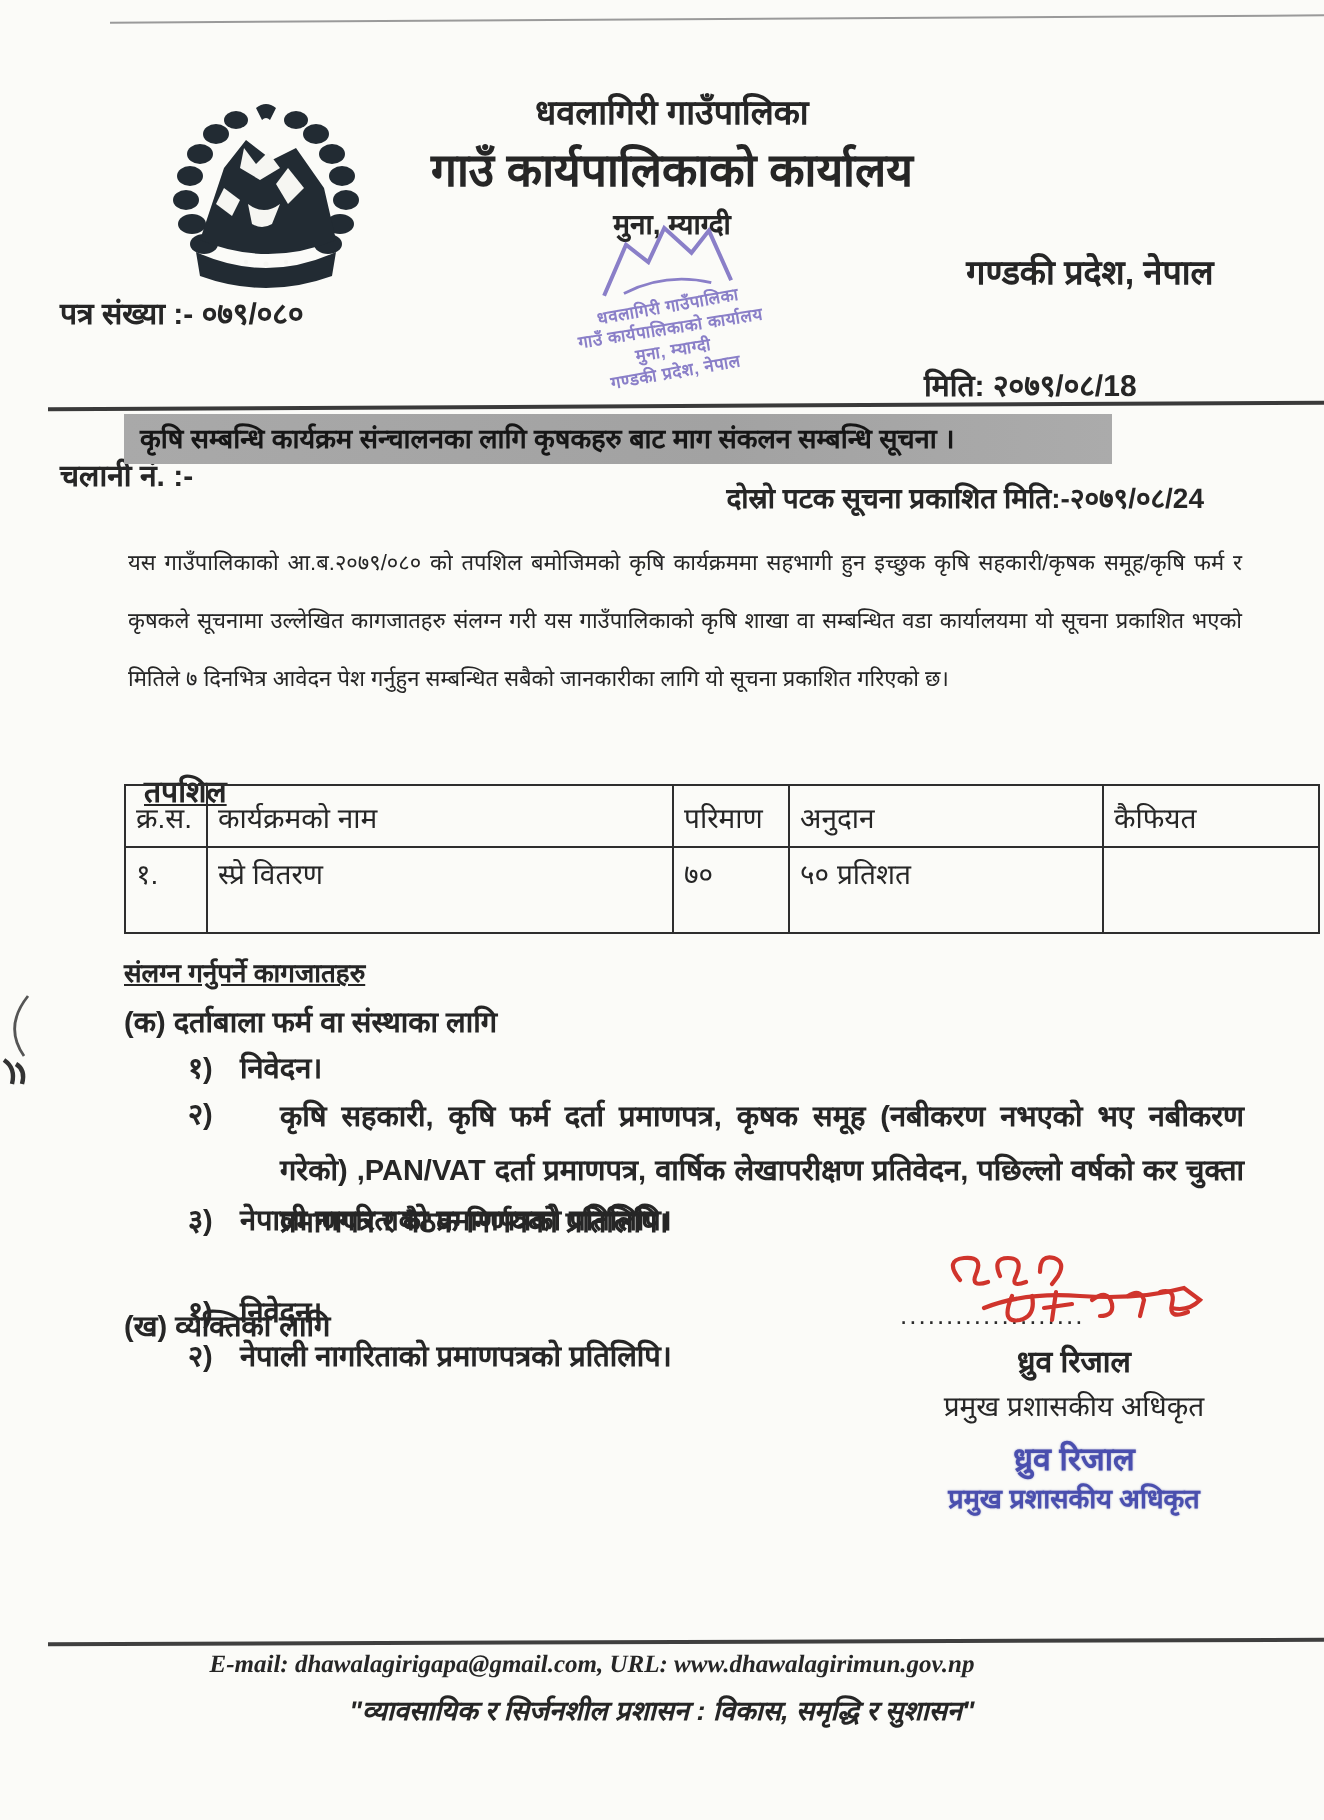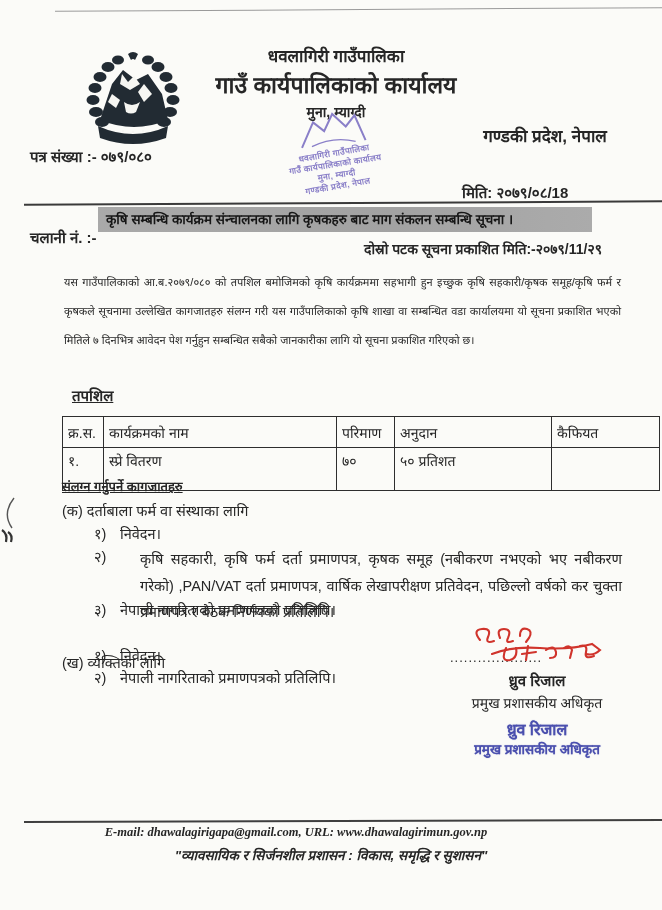--- a/index.html
+++ b/index.html
@@ -27,36 +27,36 @@
   .stamp svg{display:block;margin:0 auto;}
   
   .ref{font-size:15px;font-weight:bold;}
   .letter-no{left:30px;top:146px;}
   .chalani{left:30px;top:179px;margin-top:48px;}
   .miti{left:462px;top:182px;}
   
   .rule-top{left:24px;top:202px;width:638px;height:2px;background:#3a3a3a;transform:rotate(-0.3deg);}
   .subject-band{left:62px;top:207px;width:478px;padding:3px 8px 4px 8px;
     background:linear-gradient(90deg,#a9a9a9,#a2a2a2 60%,#ababab);
-    font-size:13.5px;font-weight:bold;color:#161616;white-space:nowrap;margin-left:36px;}
+    font-size:13.5px;font-weight:bold;color:#161616;white-space:nowrap;}
   .pub-note{left:250px;top:239px;width:352px;text-align:right;font-size:14px;font-weight:bold;}
   
   .body-par{left:64px;top:268px;width:557px;font-size:11px;line-height:29px;
     text-align:justify;font-weight:400;}
   
   .tapasil{left:72px;top:373px;font-size:15px;font-weight:bold;text-decoration:underline;margin-top:12px;}
-  .details-table{left:62px;top:392px;border-collapse:collapse;margin-top:24px;}
+  .details-table{left:62px;top:392px;border-collapse:collapse;}
   .details-table th,.details-table td{border:1.6px solid #2e2e2e;text-align:left;
     font-size:14px;padding:3px 5px;vertical-align:top;font-weight:normal;}
   .details-table th{height:24px;vertical-align:middle;}
   .details-table td{height:36px;}
   .c0{width:30px;} .c1{width:222px;} .c2{width:47px;} .c3{width:146px;} .c4{width:97px;}
   
   .docs-title{left:62px;top:477px;font-size:13px;font-weight:bold;text-decoration:underline;}
-  .doc-line{font-size:14.5px;font-weight:400;}
+  .doc-line{font-size:14.5px;font-weight:700;}
   .sec-ka{left:62px;top:500px;}
   .ka-i1{left:94px;top:523px;}
   .ka-i2{left:94px;top:546px;width:528px;}
   .ka-i3{left:94px;top:599px;}
   .sec-kha{left:62px;top:652px;}
   .kha-i1{left:94px;top:645px;}
   .kha-i2{left:94px;top:667px;}
   .doc-num{display:inline-block;min-width:26px;}
   .hang{display:flex;gap:4px;}
   .hang .doc-text{flex:1;text-align:justify;line-height:26.5px;margin-left:16px;}
@@ -157,21 +157,21 @@
 </div>
 <div class="abs ref miti">
   <span>मिति:</span>
   <span>२०७९/०८/18</span>
 </div>
 
 <div class="abs rule-top"></div>
 
 <div class="abs subject-band">कृषि सम्बन्धि कार्यक्रम संन्चालनका लागि कृषकहरु बाट माग संकलन सम्बन्धि सूचना ।</div>
 
-<div class="abs pub-note">दोस्रो पटक सूचना प्रकाशित मिति:-२०७९/11/२९</div>
+<div class="abs pub-note">दोस्रो पटक सूचना प्रकाशित मिति:-२०७९/०८/24</div>
 
 <div class="abs body-par">यस गाउँपालिकाको आ.ब.२०७९/०८० को तपशिल बमोजिमको कृषि कार्यक्रममा सहभागी हुन इच्छुक कृषि सहकारी/कृषक समूह/कृषि फर्म र कृषकले सूचनामा उल्लेखित कागजातहरु संलग्न गरी यस गाउँपालिकाको कृषि शाखा वा सम्बन्धित वडा कार्यालयमा यो सूचना प्रकाशित भएको मितिले ७ दिनभित्र आवेदन पेश गर्नुहुन सम्बन्धित सबैको जानकारीका लागि यो सूचना प्रकाशित गरिएको छ।</div>
 
 <div class="abs tapasil">तपशिल</div>
 <table class="abs details-table">
   <thead>
     <tr>
       <th class="c0">क्र.स.</th>
       <th class="c1">कार्यक्रमको नाम</th>
       <th class="c2">परिमाण</th>

